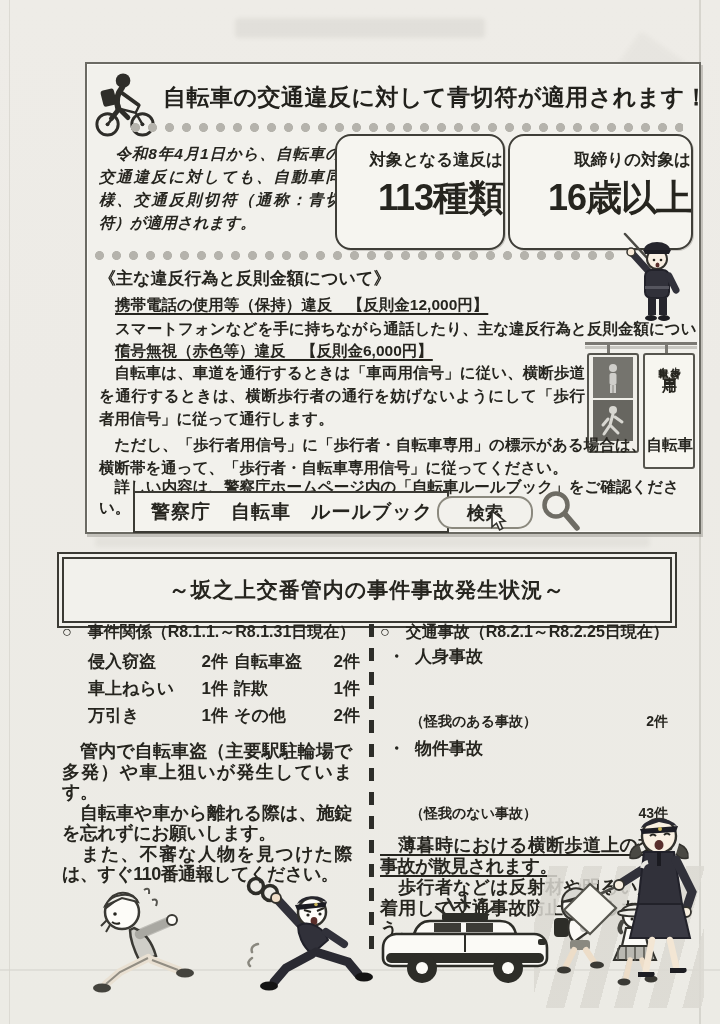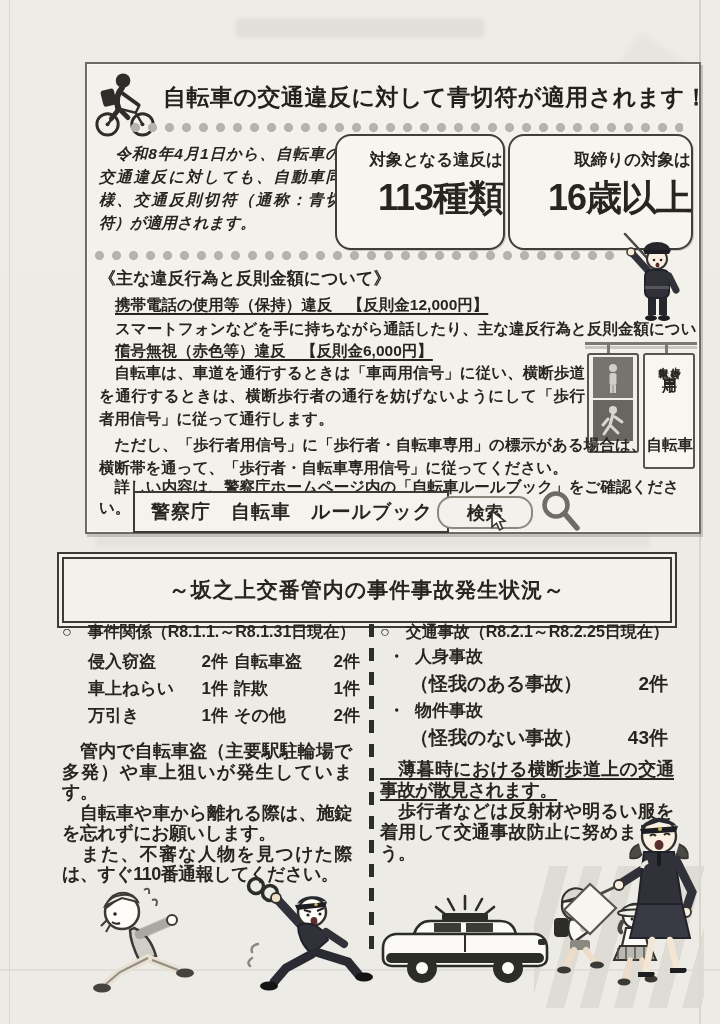--- a/index.html
+++ b/index.html
@@ -66,21 +66,21 @@
   .h2txt{font-size:21px;font-weight:bold;letter-spacing:1px;white-space:nowrap;}
   
   .crime{left:62px;top:622px;width:302px;}
   .accident{left:380px;top:622px;width:296px;}
   .colhead{font-size:16px;font-weight:bold;white-space:nowrap;}
   .crimerows{margin:5px 0 0 26px;display:grid;grid-template-columns:96px 50px 88px 44px;
     font-size:17px;font-weight:bold;line-height:27px;}
   .cnt{text-align:right;padding-right:6px;}
   .cpara{margin-top:12px;width:290px;font-size:18px;font-weight:bold;line-height:20.5px;letter-spacing:-.5px;text-align:justify;}
   .acc-name{display:flex;gap:10px;font-size:17px;font-weight:bold;line-height:27px;padding-left:8px;}
-  .acc-det{display:flex;justify-content:space-between;width:258px;padding-left:30px;font-size:19px;font-weight:bold;line-height:27px;}
+  .acc-det{display:flex;justify-content:space-between;width:258px;padding-left:30px;font-size:14px;font-weight:bold;line-height:27px;margin-top:38px;}
   .apara{margin-top:8px;width:294px;font-size:18px;font-weight:bold;line-height:21px;letter-spacing:-.5px;text-align:justify;}
   .divider{left:369px;top:624px;width:5px;height:334px;
     background:repeating-linear-gradient(180deg,#2d2d29 0 13px,rgba(0,0,0,0) 13px 24px);}
   
   .xwalk{left:534px;top:866px;width:170px;height:142px;
     background:repeating-linear-gradient(105deg,rgba(0,0,0,0) 0 15px,#dbd9d2 15px 33px);opacity:.85;}
   .thief{left:82px;top:876px;width:148px;height:124px;}
   .chaser{left:228px;top:858px;width:148px;height:142px;}
   .pcar{left:378px;top:894px;width:174px;height:104px;}
   .kids{left:540px;top:872px;width:134px;height:132px;}

